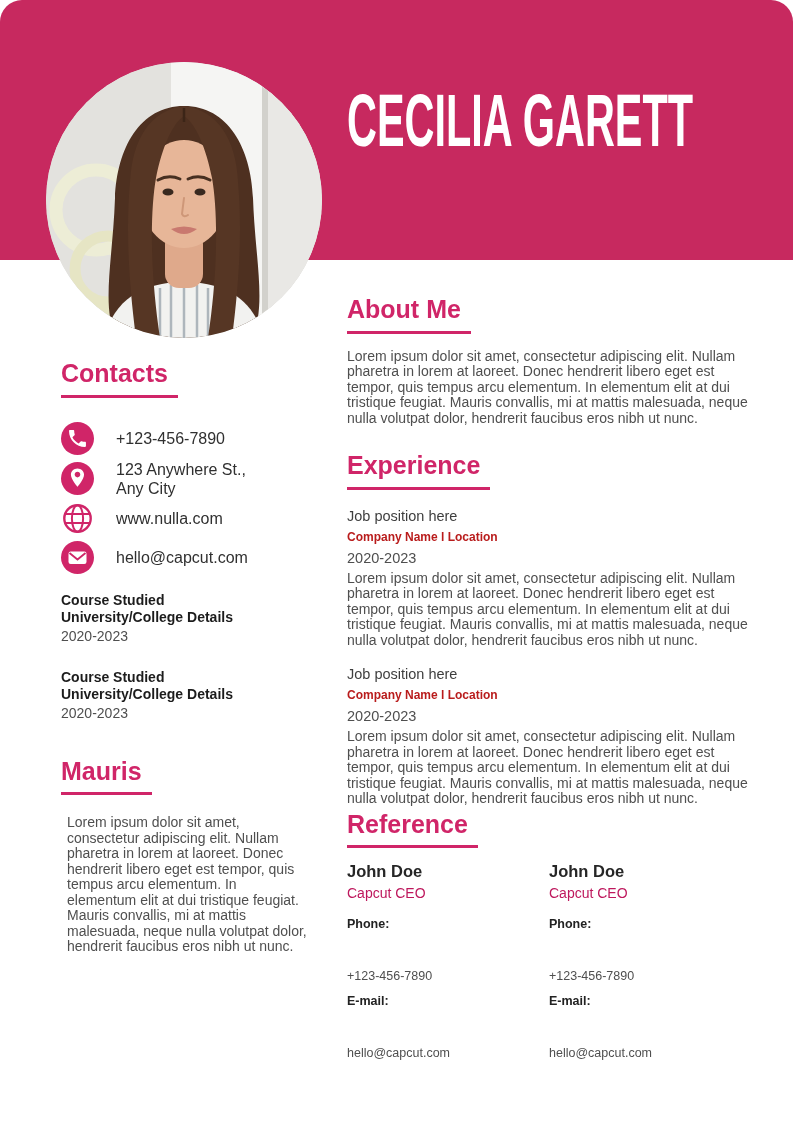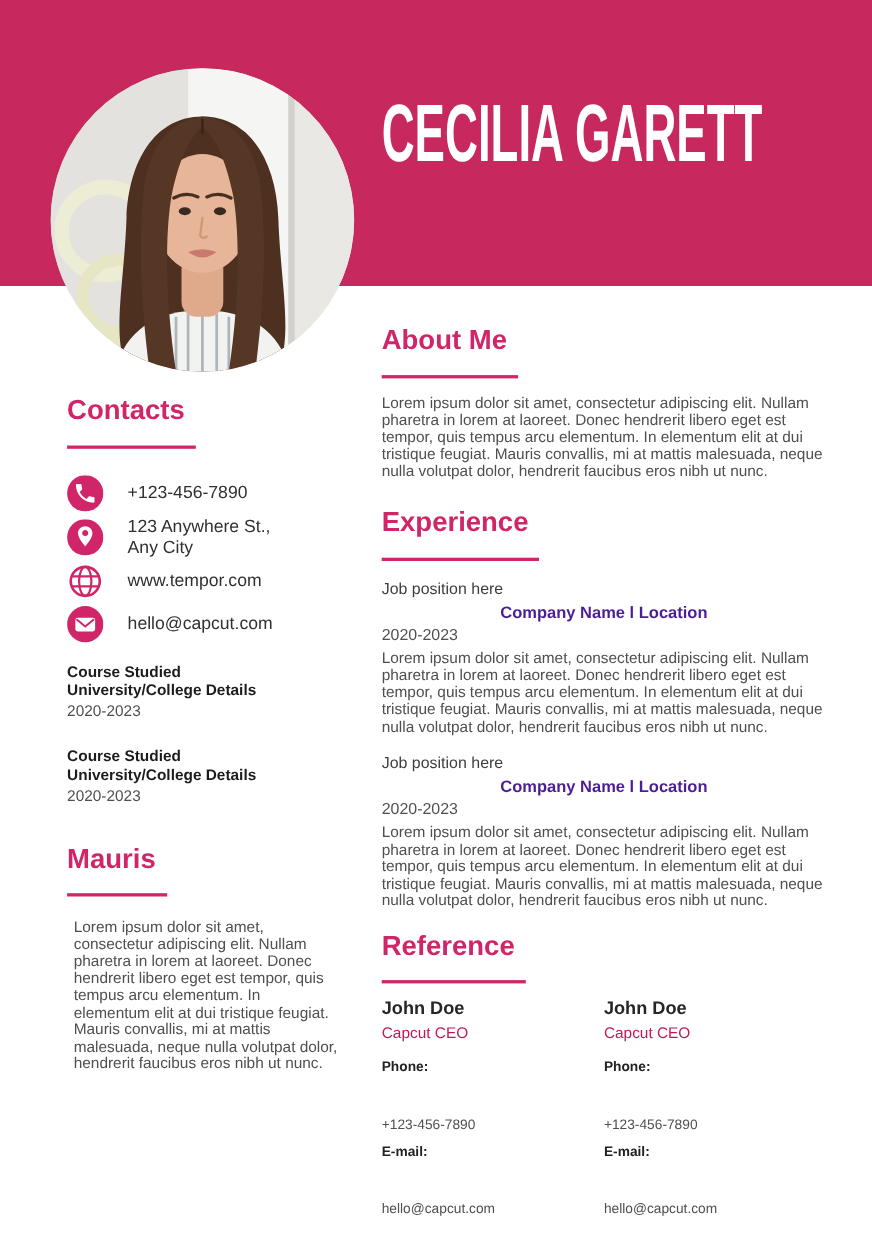--- a/index.html
+++ b/index.html
@@ -1,21 +1,21 @@
 <!DOCTYPE html>
 <html><head>
 <meta charset="utf-8">
 <title>Resume</title>
 <style>
   * { margin:0; padding:0; box-sizing:border-box; }
   html,body { background:#ffffff; }
   body { font-family:"Liberation Sans", sans-serif; }
   .page {
     position:relative; width:793px; height:1122px; margin:0 auto;
-    background:#ffffff; overflow:hidden;
+    background:#ffffff; overflow:hidden;border-radius:22px;
   }
 
   
   .banner {
     position:absolute; left:0; top:0; width:793px; height:260px;
     background:#C7295F; overflow:hidden;
   }
   .name {
     position:absolute; left:347px; top:86px;
     color:#ffffff; font-weight:700; font-size:74px; line-height:0.95;
@@ -31,21 +31,21 @@
   .photo {
     position:absolute; left:46px; top:62px; width:276px; height:276px;
     border-radius:50%; overflow:hidden; background:#E3E2DE;
   }
   .photo svg { display:block; }
 
   
   .heading {
     display:inline-block;
     color:#D02568; font-size:25px; font-weight:700; line-height:1.1;
-    padding:0 10px 17px 0; border-bottom:3px solid #D02568;
+    padding:0 10px 7px 0; border-bottom:3px solid #D02568;
   }
   .body-text { font-size:14px; line-height:15.5px; color:#4F4F4F; }
 
   
   .left { position:absolute; left:61px; top:360px; width:276px; }
 
   .contact-list { margin-top:23px; }
   .contact-row { display:flex; align-items:center; margin-bottom:3px; min-height:36px; }
   .contact-row .cicon { width:33px; height:33px; flex:0 0 33px; margin-right:22px; }
   .contact-text { font-size:16px; line-height:19px; color:#303030; }
@@ -61,25 +61,25 @@
   .skills-text { margin-top:20px; margin-left:6px; width:240px; }
 
   
   .right { position:absolute; left:347px; top:296px; width:404px; }
   .about-text { margin-top:15px; }
 
   .exp-heading { margin-top:26px; }
   .job { margin-top:16px; }
   .job + .job { margin-top:16px; }
   .job-position { font-size:14.5px; line-height:21px; color:#3E3E3E; }
-  .job-company { font-size:15px; font-weight:700; line-height:21px; color:#4c1d95;text-align:center; }
+  .job-company { font-size:12px; font-weight:700; line-height:21px; color:#b91c1c; }
   .job-years { font-size:14.5px; line-height:20px; color:#4F4F4F; }
   .job-desc { margin-top:3px; }
 
-  .ref-heading { margin-top:20px; }
+  .ref-heading { margin-top:4px; }
   .ref-people { display:flex; margin-top:13px; }
   .ref-person { width:208px; }
   .ref-person + .ref-person { margin-left:0px; }
   .ref-name { font-size:16.5px; font-weight:700; color:#262626; line-height:20px; margin-bottom:3px; }
   .ref-role { font-size:14px; color:#be185d; line-height:18px; margin-bottom:15px; }
   .ref-row { display:flex; margin-bottom:10px;flex-direction:column; }
   .ref-label { width:52px; flex:0 0 52px; font-size:12.5px; font-weight:700; color:#222222; line-height:15px; }
   .ref-value { font-size:12.5px; color:#4F4F4F; line-height:15px; }
 </style>
 </head>
@@ -152,21 +152,21 @@
           <span class="contact-text pre-line">123 Anywhere St.,
 Any City</span>
         </div>
 
         <div class="contact-row">
           <svg class="cicon" viewBox="0 0 33 33">
             <circle cx="16.5" cy="16.5" r="13.2" fill="none" stroke="#D02568" stroke-width="2.4"></circle>
             <ellipse cx="16.5" cy="16.5" rx="5.6" ry="13.2" fill="none" stroke="#D02568" stroke-width="2"></ellipse>
             <path d="M4 12 L29 12 M4 21 L29 21" stroke="#D02568" stroke-width="2" fill="none"></path>
           </svg>
-          <span class="contact-text">www.tempor.com</span>
+          <span class="contact-text">www.nulla.com</span>
         </div>
 
         <div class="contact-row">
           <svg class="cicon" viewBox="0 0 33 33">
             <circle cx="16.5" cy="16.5" r="16.5" fill="#D02568"></circle>
             <rect x="7.5" y="10.5" width="18" height="12.5" rx="2.2" fill="#ffffff"></rect>
             <path d="M8.5 12 L16.5 18.5 L24.5 12" stroke="#D02568" stroke-width="1.8" fill="none"></path>
           </svg>
           <span class="contact-text">hello@capcut.com</span>
         </div>

